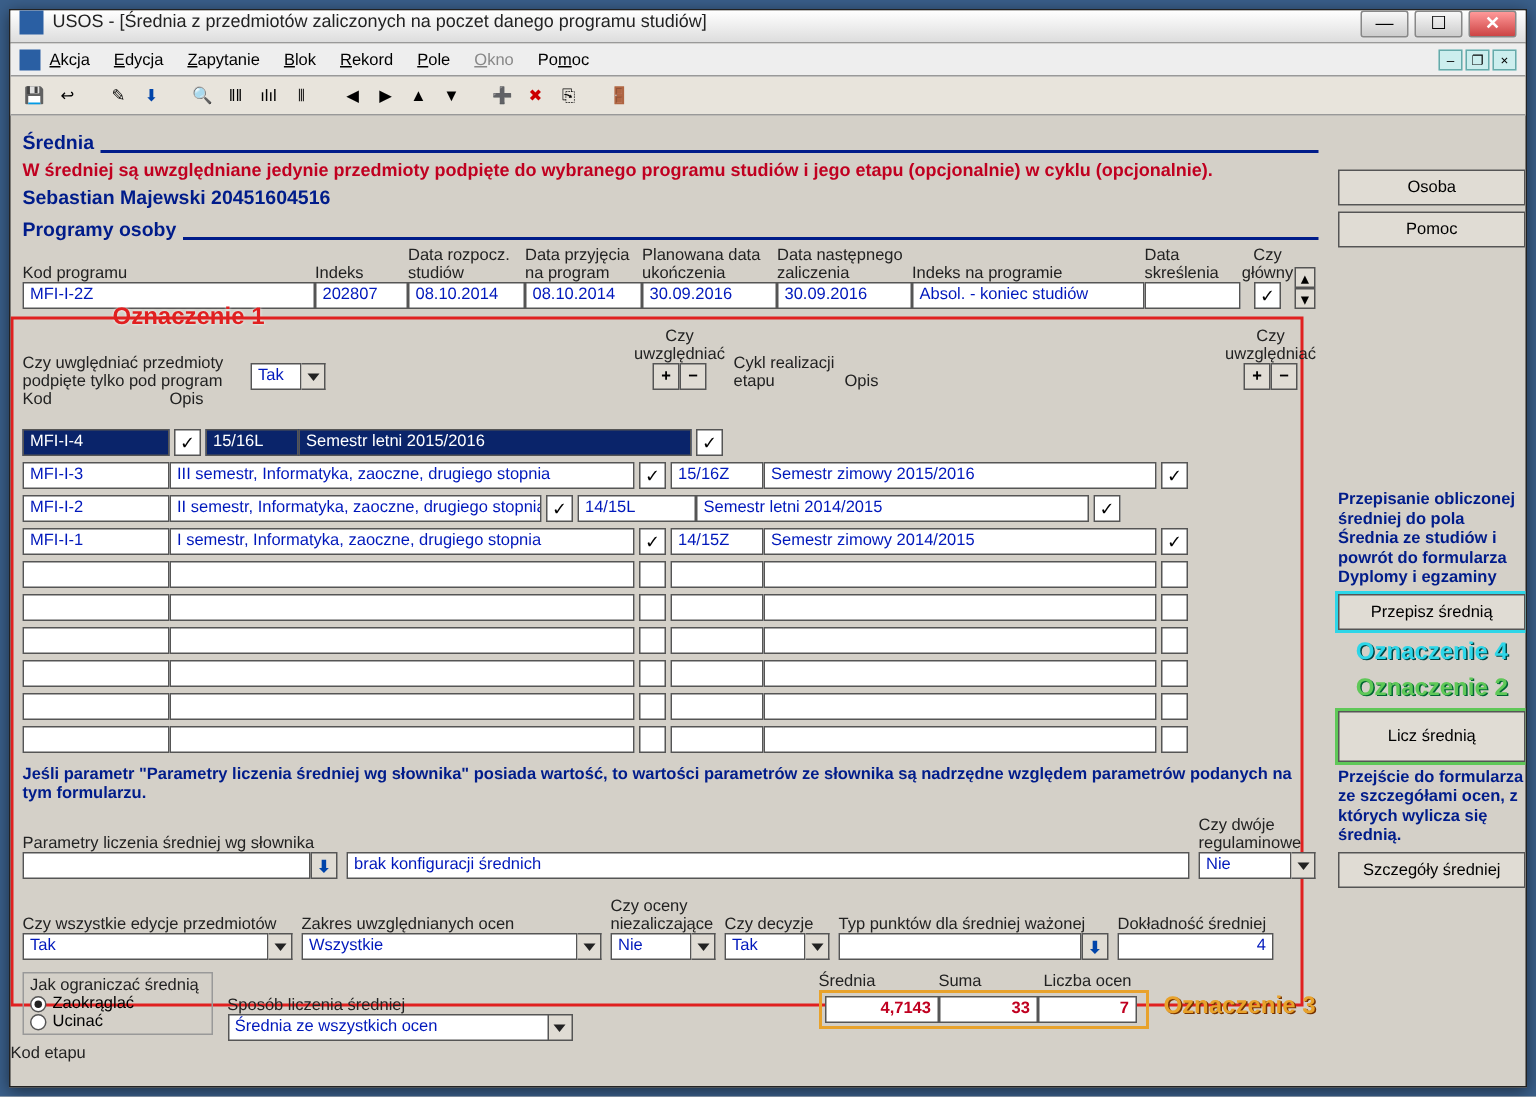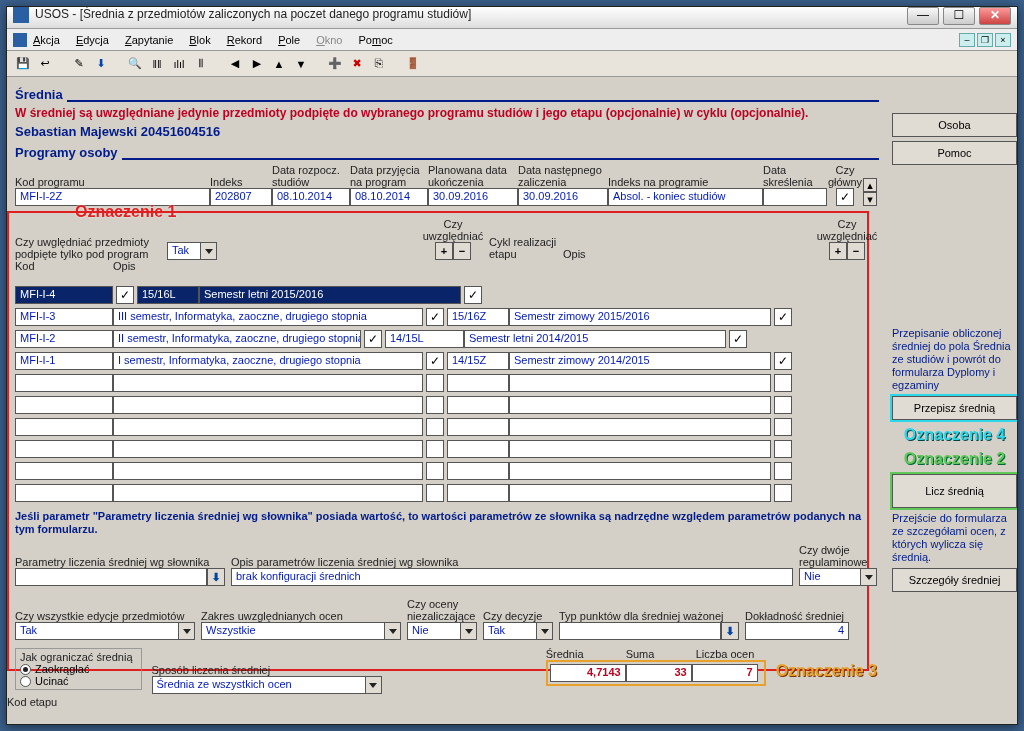--- a/index.html
+++ b/index.html
@@ -30,21 +30,21 @@
 .fld { background:#fff; border:1px solid #555; height:18px; padding:1px 4px; color:#0018bb; font-size:11px; overflow:hidden; white-space:nowrap; }
 .progrow { display:flex; gap:0; align-items:flex-end; }
 .progcol { display:flex; flex-direction:column; }
 .progcol .lbl { height:28px; display:flex; align-items:flex-end; line-height:12px; }
 .annot1 { position:absolute; color:#e02020; font-size:16px; font-weight:bold; text-shadow:0 0 2px #fff; pointer-events:none; }
 .annot-cyan { color:#2dd6e8; font-size:16px; font-weight:bold; text-shadow:1px 1px 0 #044; }
 .annot-green { color:#5fc858; font-size:16px; font-weight:bold; text-shadow:1px 1px 0 #063; }
 .annot-orange { color:#e8a22b; font-size:16px; font-weight:bold; text-shadow:1px 1px 0 #730; }
 .redbox { position:absolute; border:2px solid #e02020; pointer-events:none; }
 .btn { background:#e0dcd4; border:1px solid #555; height:24px; display:flex; align-items:center; justify-content:center; cursor:default; }
-.info { color:#001c8a; font-weight:normal; font-size:11px; line-height:13px; margin:4px 0; }
+.info { color:#001c8a; font-weight:bold; font-size:11px; line-height:13px; margin:4px 0; }
 .btn-outline-cyan { outline:2px solid #2dd6e8; outline-offset:0; }
 .btn-outline-green { outline:2px solid #5fc858; outline-offset:0; }
 .gridhdr { display:flex;align-items:center; }
 .gridhdr .lbl { height:26px; line-height:12px; }
 .gridrow { display:flex; height:22px; }
 .gridrow.sel .fld { background:#0a246a; color:#fff; }
 .chk { width:18px; height:18px; border:1px solid #555; background:#fff; display:flex; align-items:center; justify-content:center; font-size:12px; }
 .sqbtn { width:18px; height:18px; border:1px solid #555; background:#e0dcd4; display:flex; align-items:center; justify-content:center; font-weight:bold; }
 .dd { display:flex; }
 .dd .arr { width:16px; border:1px solid #555; border-left:none; background:#e0dcd4; display:flex; align-items:center; justify-content:center; }
@@ -344,21 +344,20 @@
 
       <div style="display:flex;gap:0;align-items:flex-end">
         <div class="progcol" style="width:210px">
             <div class="lbl">Parametry liczenia średniej wg słownika</div>
           <div style="display:flex">
               <div class="fld" style="flex:1"></div>
               <div class="sqbtn" style="color:#04a">⬇</div>
             </div>
         </div>
         <div class="progcol" style="flex:1;margin-left:6px">
-            <div class="lbl">Opis parametrów liczenia średniej wg słownika</div>
           <div class="fld">brak konfiguracji średnich</div>
         </div>
         <div class="progcol" style="width:78px;margin-left:6px">
             <div class="lbl">Czy dwóje regulaminowe</div>
           <div class="dd">
               <div class="fld" style="flex:1">Nie</div>
               <div class="arr">
                 <span class="arrow-tri arrow-down"></span>
               </div>
             </div>

